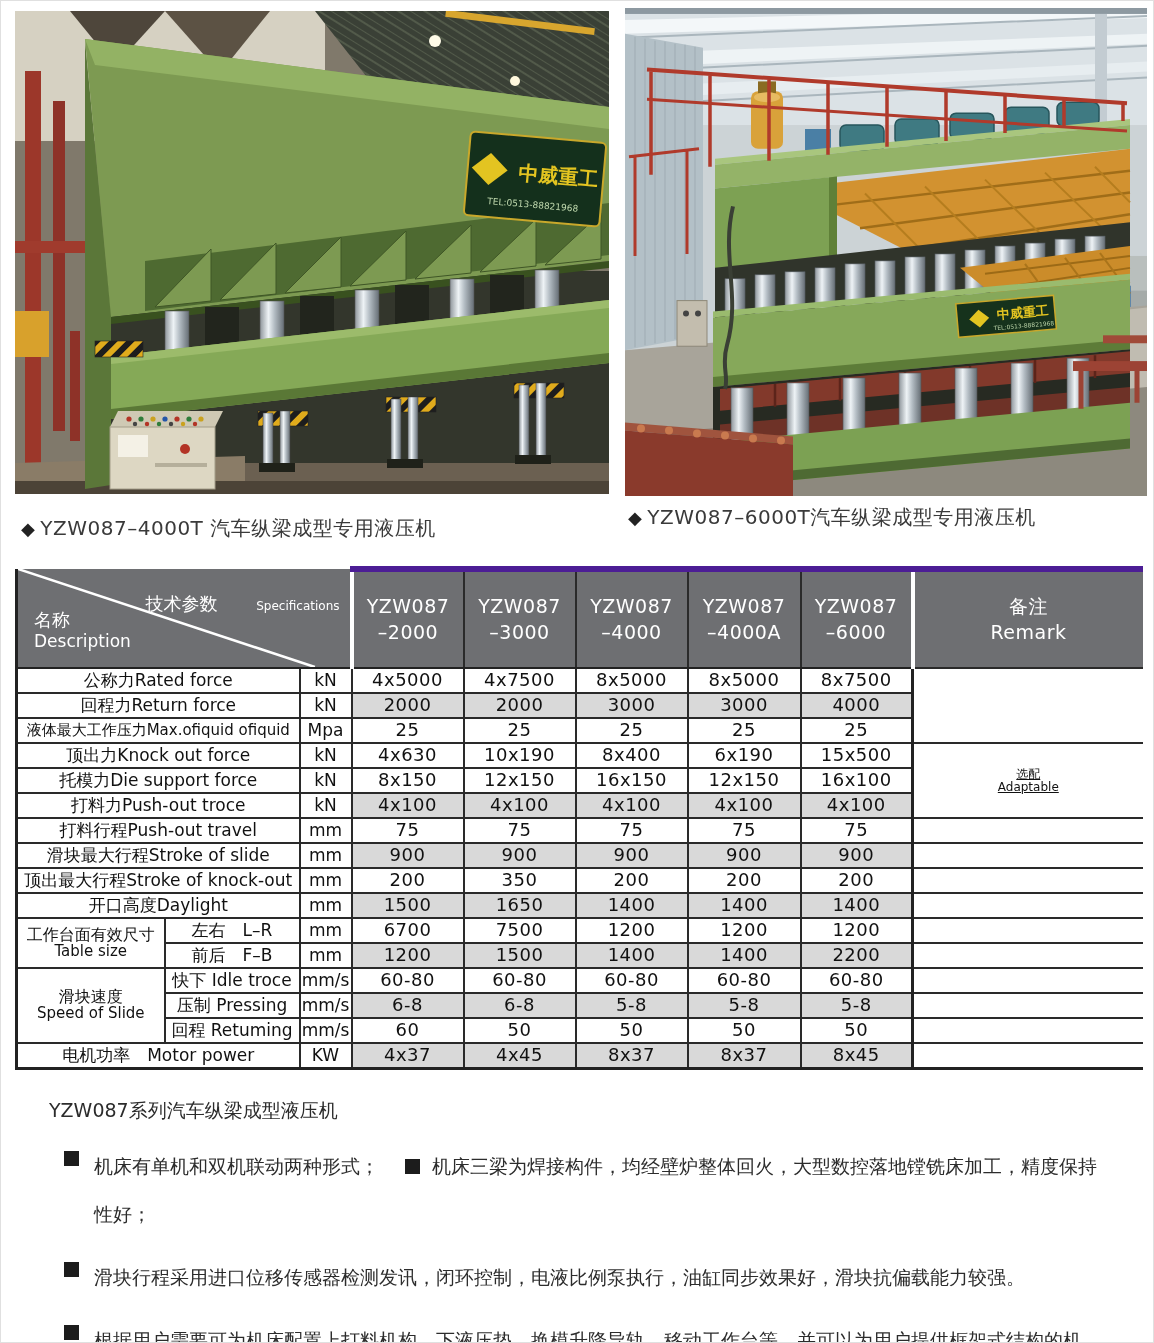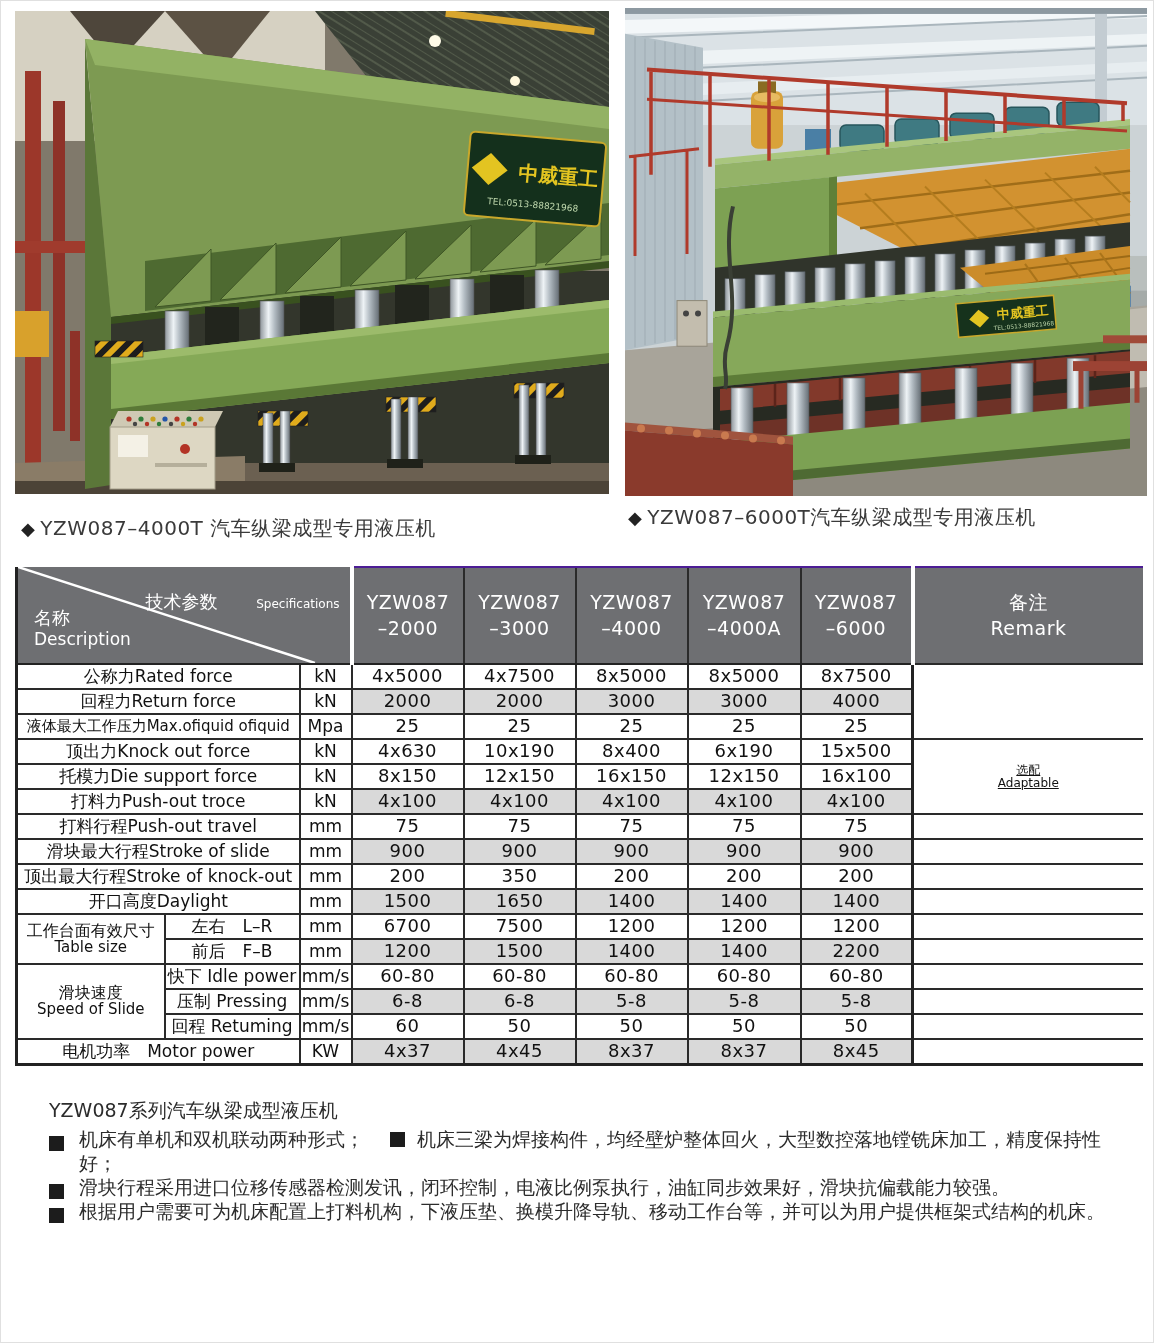--- a/index.html
+++ b/index.html
@@ -18,21 +18,21 @@
   #caption-left{left:20px;top:514px;}
   #caption-right{left:627px;top:503px;}
 
   
   table.spec{
     position:absolute;left:14px;top:565px;width:1126px;
     border-collapse:collapse;table-layout:fixed;
     border-left:3px solid #222;border-bottom:3px solid #222;
   }
   table.spec td,table.spec th{padding:0;line-height:1.05;}
-  th.hd{background:#6e6f72;color:#fff;font-weight:normal;height:95px;border-top:2px solid #4c1d95;}
+  th.hd{background:#6e6f72;color:#fff;font-weight:normal;height:95px;border-top:6px solid #4c1d95;}
   th.hd .l1,th.hd .l2{display:block;text-align:center;font-size:19px;letter-spacing:.5px;}
   th.hd .l1{margin-bottom:6px;}
   th.th-model{border-left:2px solid #2a2a2a;border-bottom:2px solid #222;}
   th.gapL{border-left:4px solid #ffffff !important;}
   th.th-diag{position:relative;background:#6e6f72;color:#fff;font-weight:normal;border-bottom:2px solid #222;}
   th.th-diag svg{position:absolute;left:0;top:0;width:100%;height:100%;}
   th.th-diag .t-top{position:absolute;right:10px;top:26px;font-size:18px;}
   th.th-diag .t-top .en{font-size:12px;margin-left:33px;}
   th.th-diag .t-cn{position:absolute;left:16px;top:42px;font-size:18px;}
   th.th-diag .t-en{position:absolute;left:16px;top:64px;font-size:17px;}
@@ -43,21 +43,21 @@
   td.c-group .en{font-size:15px;}
   td.c-unit{font-size:17px;}
   td.c-val{font-size:18px;letter-spacing:.5px;}
   tr.shaded td.c-val{background:#d9d9d9;}
   td.c-remark{border:2px solid #2a2a2a;border-left:3px solid #222;border-right:none;
     text-align:center;font-size:12px;color:#111;background:#fff;line-height:1.35;text-decoration:underline;}
 
   
   .notes{position:absolute;left:48px;top:1092px;width:1074px;font-size:19px;color:#2c2c2c;}
   .notes .title{line-height:34px;margin:0;}
-  .notes p.note{margin:0;line-height:24px;position:relative;padding-left:30px;}
+  .notes p.note{margin:15px;line-height:48px;position:relative;padding-left:30px;}
   .notes .sq{display:inline-block;width:15px;height:15px;background:#1c1c1c;margin-right:12px;
     vertical-align:-1px;}
   .notes p.note > .sq.first{position:absolute;left:0;top:9px;}
   .notes .seg2{margin-left:26px;}
 </style>
 </head>
 <body>
 
 <div class="photo" id="photo-left">
 <svg viewBox="0 0 594 483" preserveAspectRatio="none">
@@ -486,21 +486,21 @@
     <td class="cell c-val">1400</td>
     <td class="cell c-val">1400</td>
     <td class="cell c-val">2200</td>
     <td class="c-remark"></td>
   </tr>
   <tr>
     <td class="cell c-group" rowspan="3">
       <div>滑块速度</div>
           <div class="en">Speed of Slide</div>
         </td>
-    <td class="cell c-label">快下 Idle power</td>
+    <td class="cell c-label">快下 Idle troce</td>
     <td class="cell c-unit">mm/s</td>
     <td class="cell c-val">60-80</td>
     <td class="cell c-val">60-80</td>
     <td class="cell c-val">60-80</td>
     <td class="cell c-val">60-80</td>
     <td class="cell c-val">60-80</td>
     <td class="c-remark"></td>
   </tr>
   <tr class="shaded">
     <td class="cell c-label">压制 Pressing</td>

